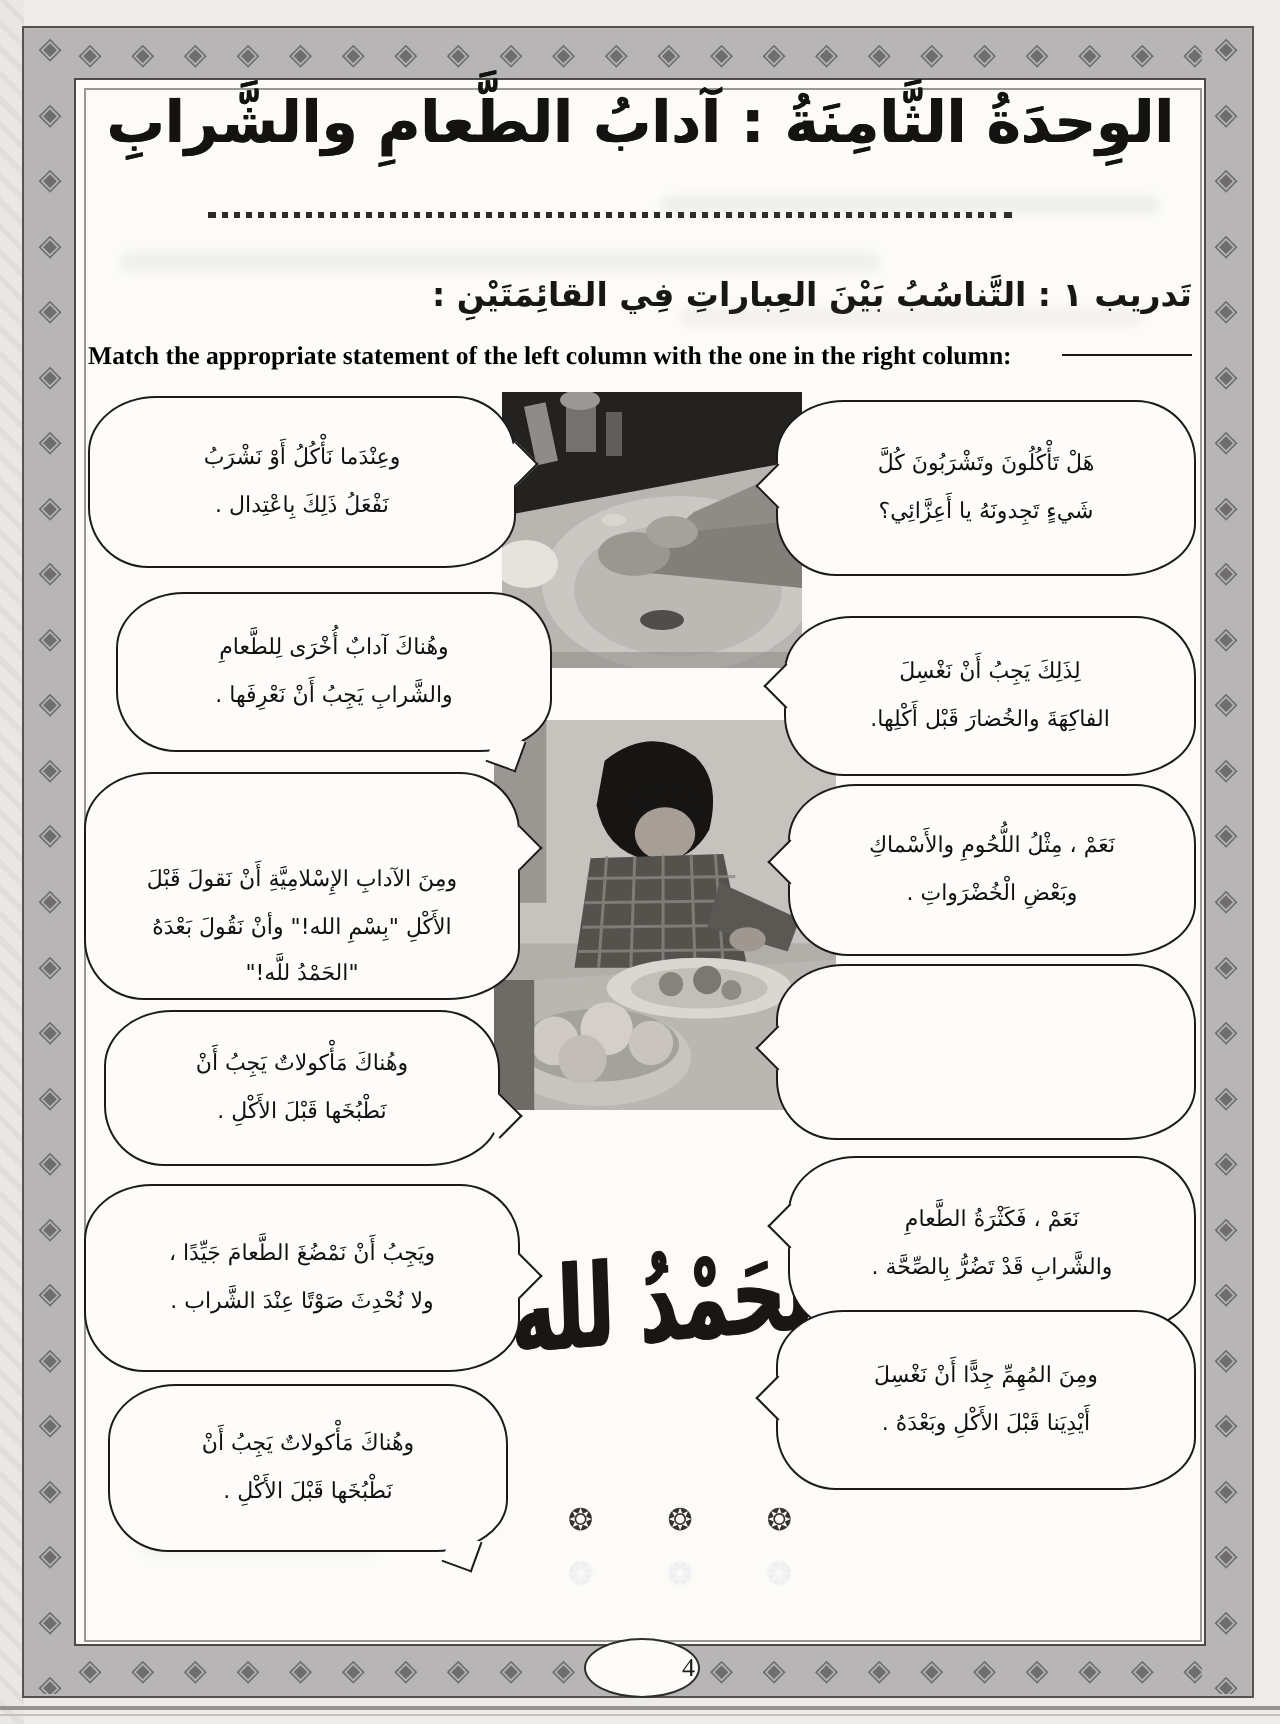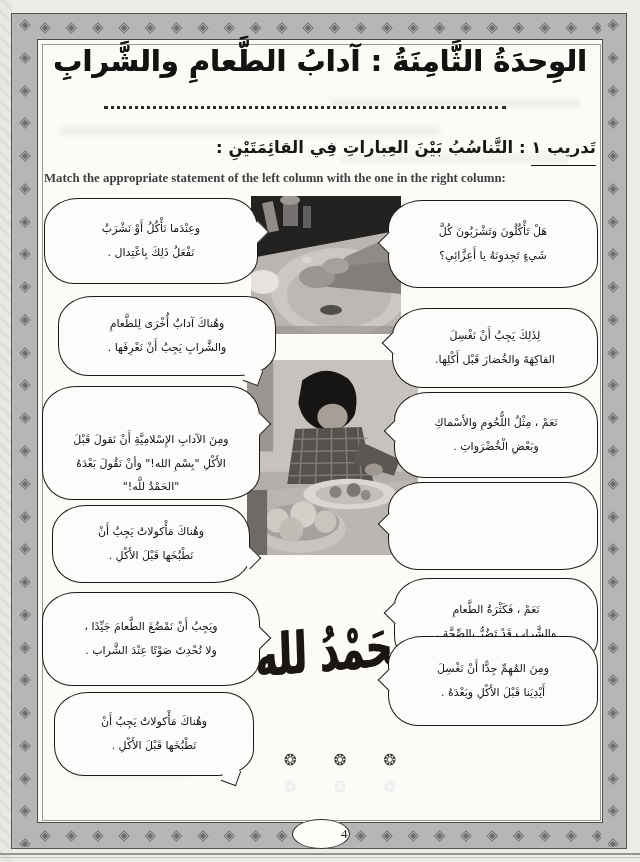--- a/index.html
+++ b/index.html
@@ -36,24 +36,24 @@
   .content{position:absolute;inset:0;z-index:3;}
 
   .unit-title{position:absolute;left:50px;right:50px;top:44px;margin:0;
     text-align:center;direction:rtl;font-size:29px;font-weight:bold;color:#141312;
     text-shadow:.4px 0 0 #141312;}
   .dotted-divider{position:absolute;left:104px;top:106px;width:402px;height:0;
     border-bottom:3.5px dotted #2b2a28;}
 
   .exercise-line{position:absolute;right:44px;top:138px;direction:rtl;
     font-size:16.5px;font-weight:bold;color:#181716;white-space:nowrap;}
-  .exercise-label{border-bottom:1.7px solid #181716;padding-bottom:8px;}
+  .exercise-label{border-bottom:1.7px solid #181716;padding-bottom:20px;}
 
   .instruction-en{position:absolute;left:44px;top:171px;width:520px;
-    font-family:"Liberation Serif",serif;font-weight:bold;font-size:12.8px;color:#404040;}
+    font-family:"Liberation Serif",serif;font-weight:bold;font-size:12.8px;color:#000000;}
 
   
   .bubble{position:absolute;background:#fdfcfa;border:1.5px solid #1c1b1a;
     border-radius:34px 30px 36px 30px / 28px 30px 26px 30px;
     display:flex;align-items:center;justify-content:center;z-index:5;}
   .bt{white-space:pre-line;text-align:center;direction:rtl;font-weight:normal;
     font-size:11px;line-height:2.15;color:#121110;padding:0 6px;}
   .tail{position:absolute;width:15px;height:15px;background:#fdfcfa;z-index:6;}
   .t-r{right:-8.5px;border-right:1.4px solid #1c1b1a;border-top:1.4px solid #1c1b1a;transform:rotate(45deg);}
   .t-l{left:-8.5px;border-left:1.4px solid #1c1b1a;border-bottom:1.4px solid #1c1b1a;transform:rotate(45deg);}
@@ -63,21 +63,21 @@
   .bL2{left:58px;top:296px;width:216px;height:78px;}
   .bL3{left:42px;top:386px;width:216px;height:112px;align-items:flex-end;} .bL3 .t-r{top:26%;}
   .bL4{left:52px;top:505px;width:196px;height:76px;}  .bL4 .t-r{top:58%;}
   .bL5{left:42px;top:592px;width:216px;height:92px;}  .bL5 .t-r{top:40%;}
   .bL6{left:54px;top:692px;width:198px;height:82px;}
   .bR1{left:388px;top:200px;width:208px;height:86px;} .bR1 .t-l{top:40%;}
   .bR2{left:392px;top:308px;width:204px;height:78px;} .bR2 .t-l{top:33%;}
   .bR3{left:394px;top:392px;width:202px;height:84px;} .bR3 .t-l{top:36%;}
   .bR4{left:388px;top:482px;width:208px;height:86px;} .bR4 .t-l{top:38%;}
   .bR5{left:394px;top:578px;width:202px;height:86px;align-items:center;} .bR5 .t-l{top:30%;}
-  .bR6{left:388px;top:636px;width:208px;height:88px;} .bR6 .t-l{top:40%;}
+  .bR6{left:388px;top:655px;width:208px;height:88px;} .bR6 .t-l{top:40%;}
 
   
   .photo{position:absolute;z-index:4;overflow:hidden;}
   .photo svg{display:block;width:100%;height:100%;}
   .photo-1{left:251px;top:196px;width:150px;height:138px;}
   .photo-2{left:247px;top:360px;width:171px;height:195px;}
 
   
   .calligraphy{position:absolute;left:256px;top:592px;width:162px;height:116px;
     display:flex;align-items:center;justify-content:center;z-index:4;}

